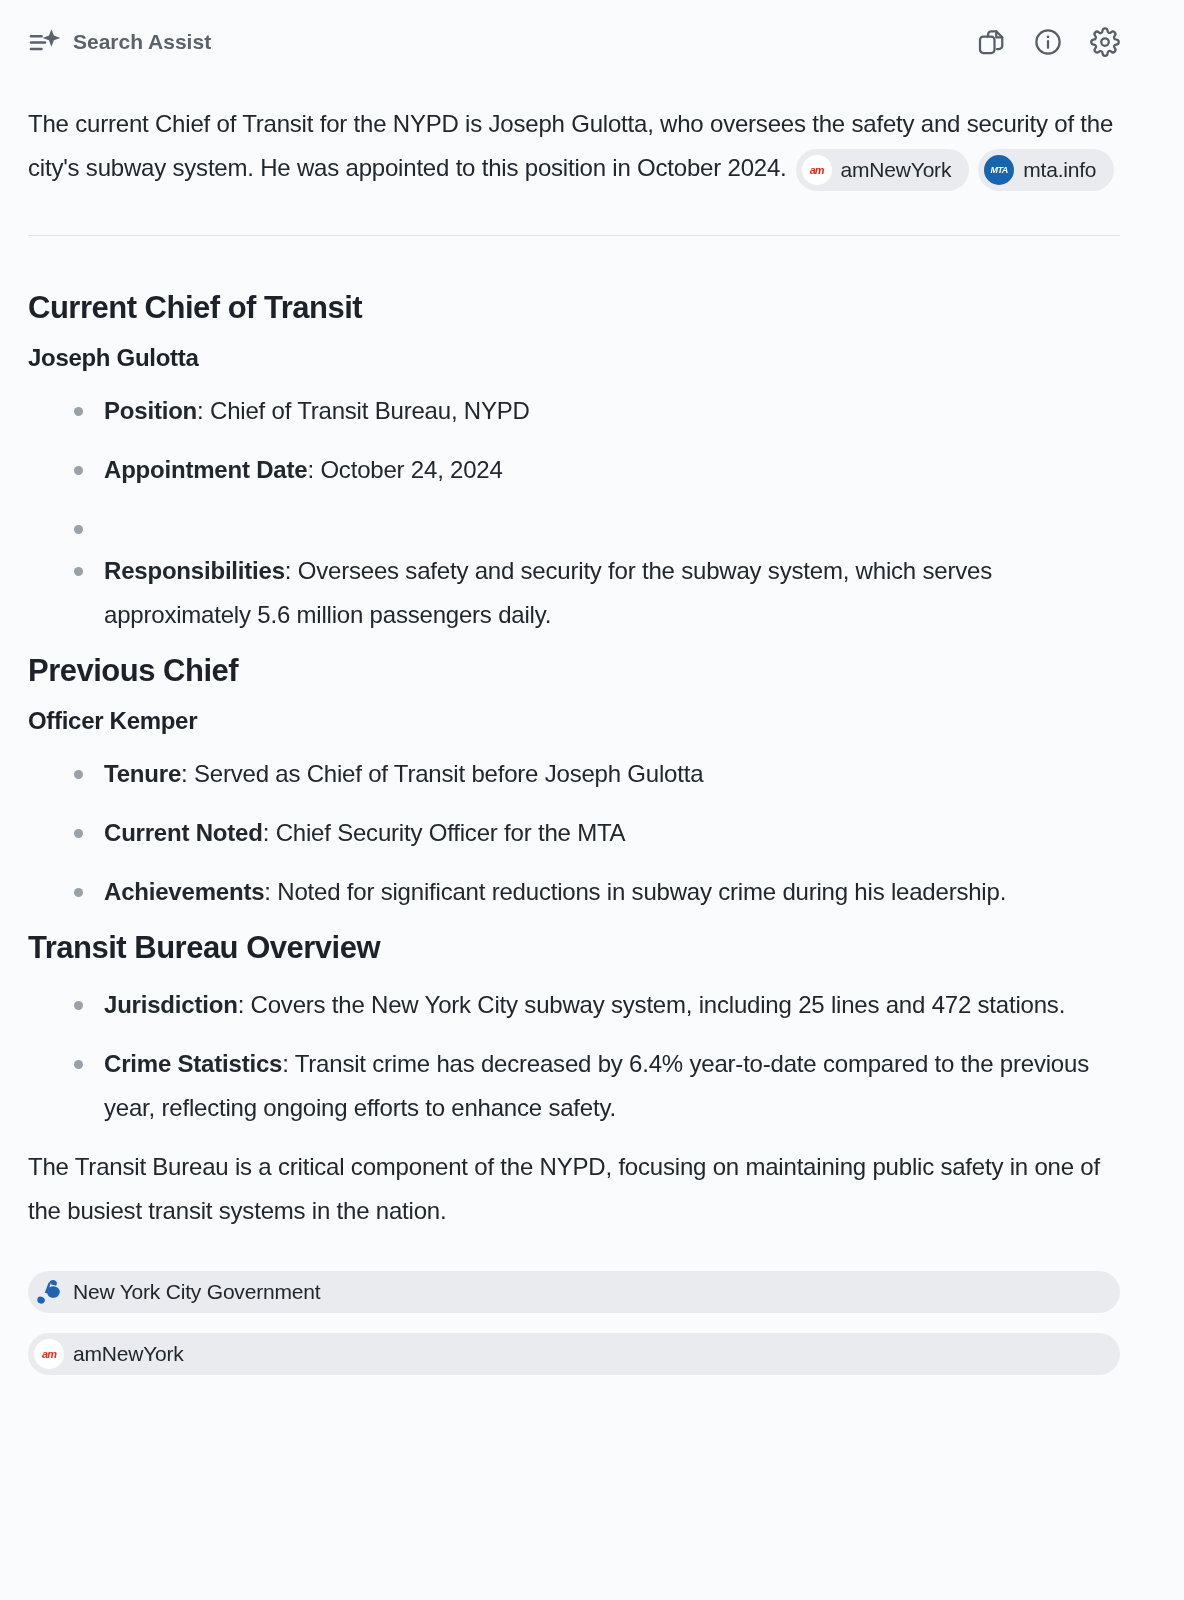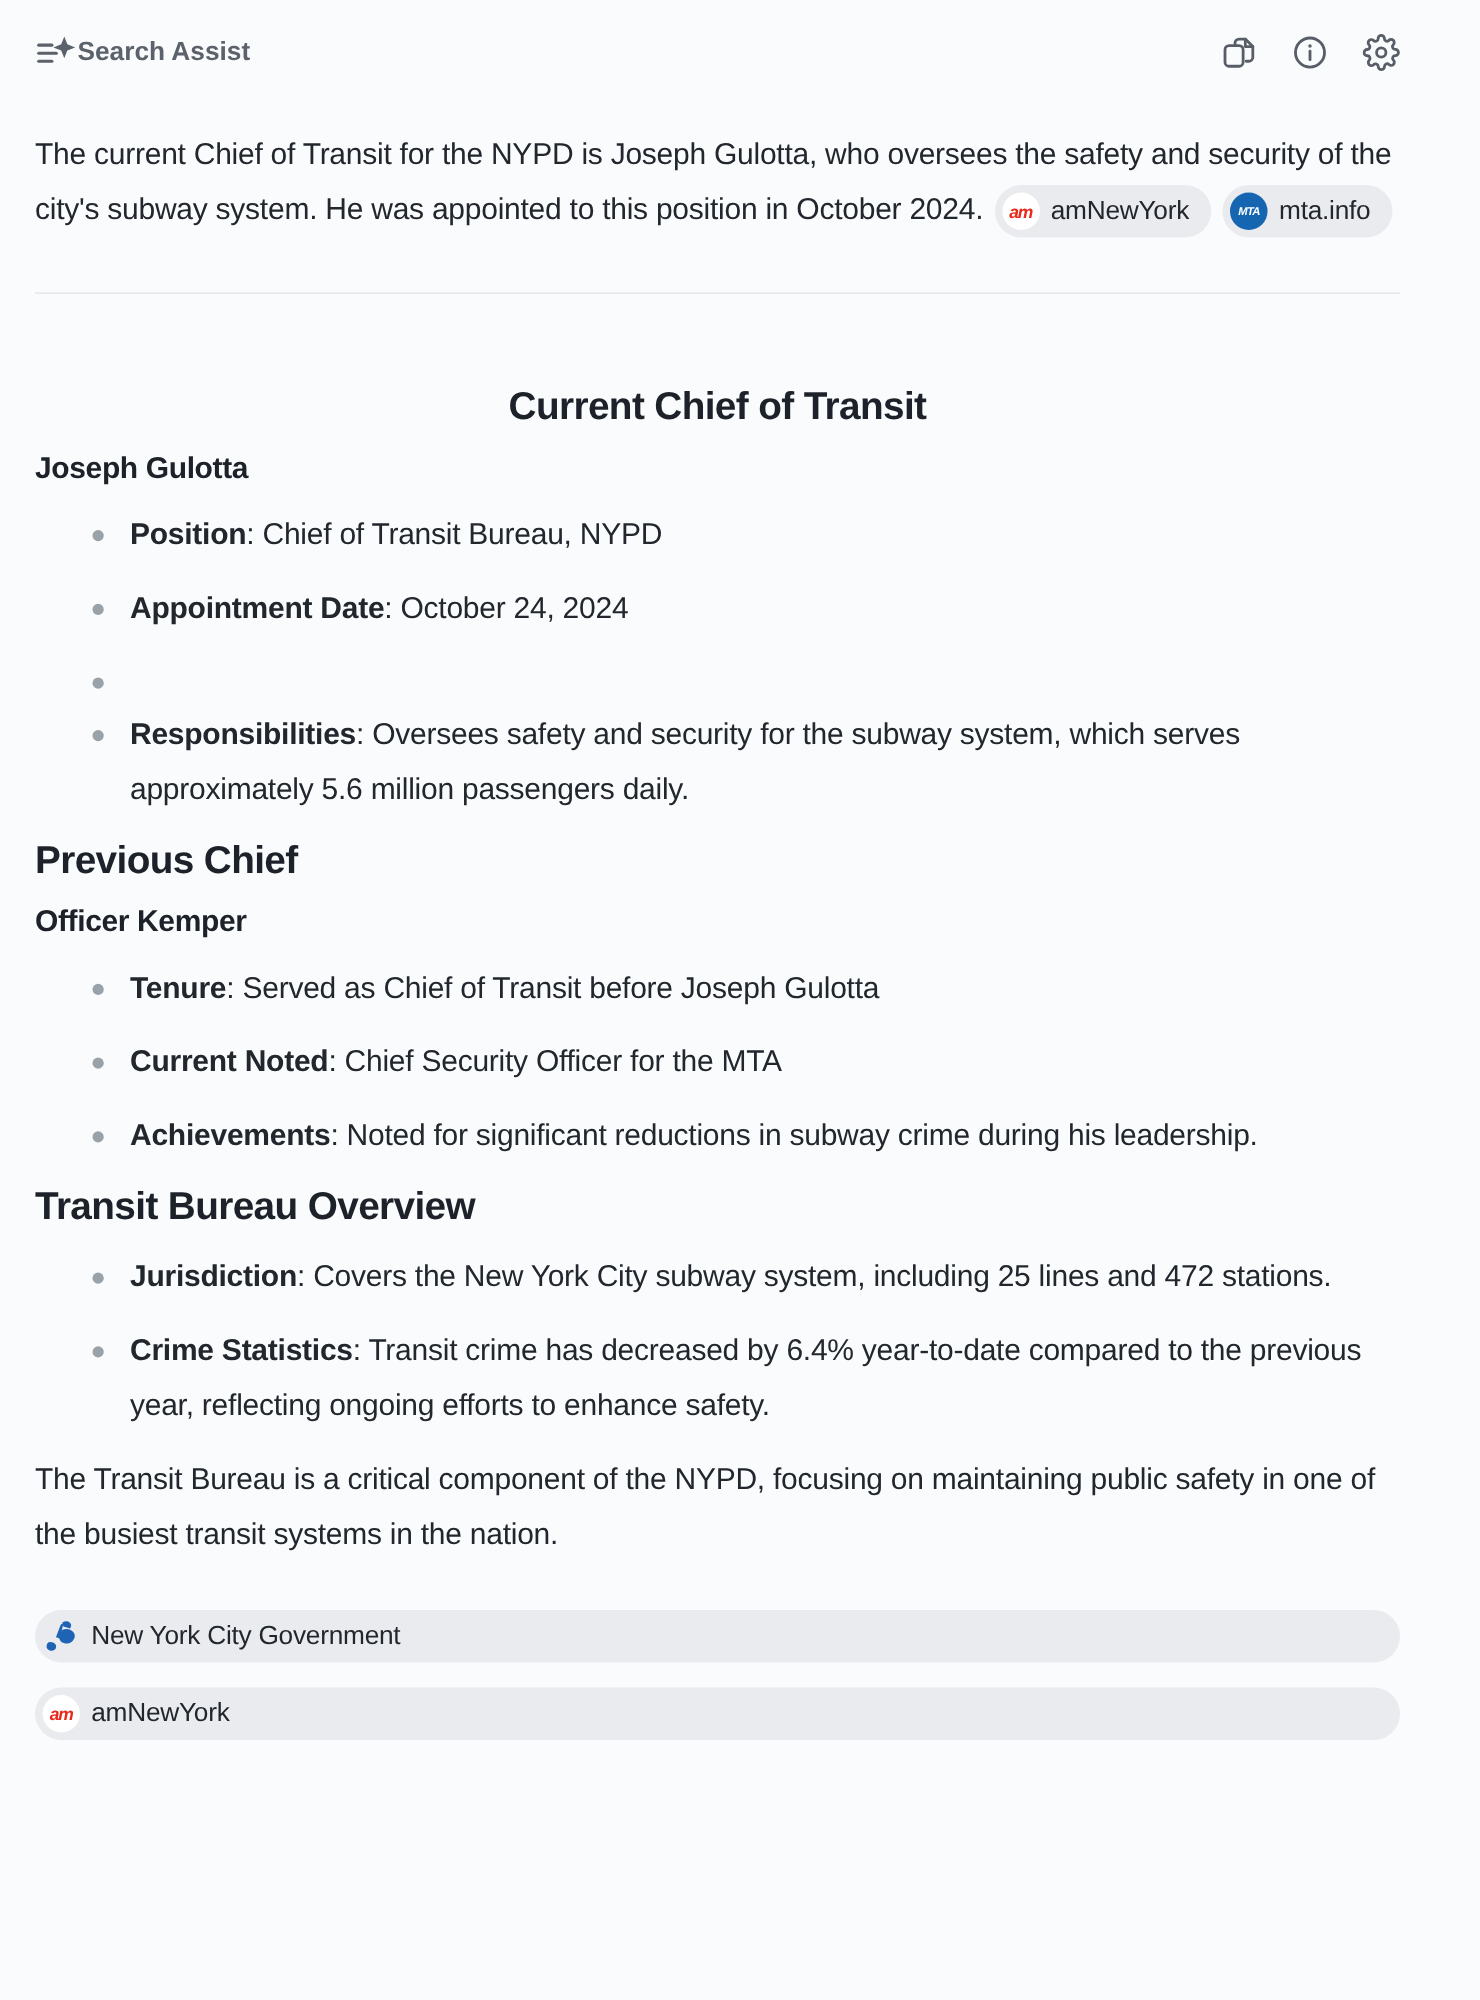--- a/index.html
+++ b/index.html
@@ -8,49 +8,49 @@
     width: 1184px; height: 1600px; overflow: hidden;
     background: #fafbfc;
     font-family: "Liberation Sans", sans-serif;
     color: #22272e;
     letter-spacing: -0.2px;
   }
   .page { padding: 22px 64px 0 28px; }
 
   
   .topbar { display: flex; align-items: center; justify-content: space-between; height: 40px; }
-  .title-group { display: flex; align-items: center; gap: 0; }
+  .title-group { display: flex; align-items: center; gap: 11px; }
   .title-group .app-title { font-size: 21px; font-weight: 700; color: #5b626b; letter-spacing: 0; }
   .icon-btn { background: none; border: none; padding: 0; margin: 0; cursor: pointer; display: inline-flex; }
   .topbar-actions { display: flex; align-items: center; gap: 27px; }
   svg.stroke-ic { stroke: #575e67; fill: none; stroke-width: 1.8; stroke-linecap: round; stroke-linejoin: round; }
 
   
   .intro { margin: 40px 0 0; font-size: 24px; line-height: 44px; color: #22272e; }
   .pill {
     display: inline-flex; align-items: center; gap: 9px;
     height: 42px; padding: 0 18px 0 6px; margin-left: 9px;
     background: #e9ebee; border: none; border-radius: 21px;
     font-family: "Liberation Sans", sans-serif;
     font-size: 21px; color: #22272e; letter-spacing: -0.2px;
     cursor: pointer; vertical-align: middle; white-space: nowrap;
   }
   .logo-circle {
     width: 30px; height: 30px; border-radius: 50%; flex: none;
     display: inline-flex; align-items: center; justify-content: center;
     font-style: italic; font-weight: 700;
   }
-  .logo-am { background: #ffffff; color: #e8291c; font-size: 14px; letter-spacing: -1px; }
+  .logo-am { background: #ffffff; color: #e8291c; font-size: 11px; letter-spacing: -1px; }
   .logo-mta { background: #1565b0; color: #ffffff; font-size: 9px; letter-spacing: -0.5px; }
 
   hr.divider { border: none; height: 1px; background: #e0e3e7; margin: 44px 0 0; }
 
   
   .section h2 { font-size: 31px; line-height: 38px; font-weight: 700; color: #1d222a; margin: 15px 0 0; letter-spacing: -0.5px; }
-  .section.first h2 { margin-top: 71px; text-align: center; }
+  .section.first h2 { margin-top: 53px; }
   .section h3 { font-size: 24px; line-height: 30px; font-weight: 700; color: #1d222a; margin: 16px 0 0; letter-spacing: -0.3px; }
 
   ul.bullets { list-style: none; margin: 16px 0 0; padding: 0; }
   ul.bullets.tight { }
   ul.bullets li { display: flex; font-size: 24px; line-height: 44px; margin-bottom: 15px; }
   .dot { width: 9px; height: 9px; border-radius: 50%; background: #99a1a9; margin: 18px 0 0 46px; flex: none; }
   .li-content { margin-left: 21px; }
   .b { font-weight: 700; }
   ul.sub { list-style: none; margin: 0; padding: 0; }
   ul.sub li { margin-bottom: 15px; }

